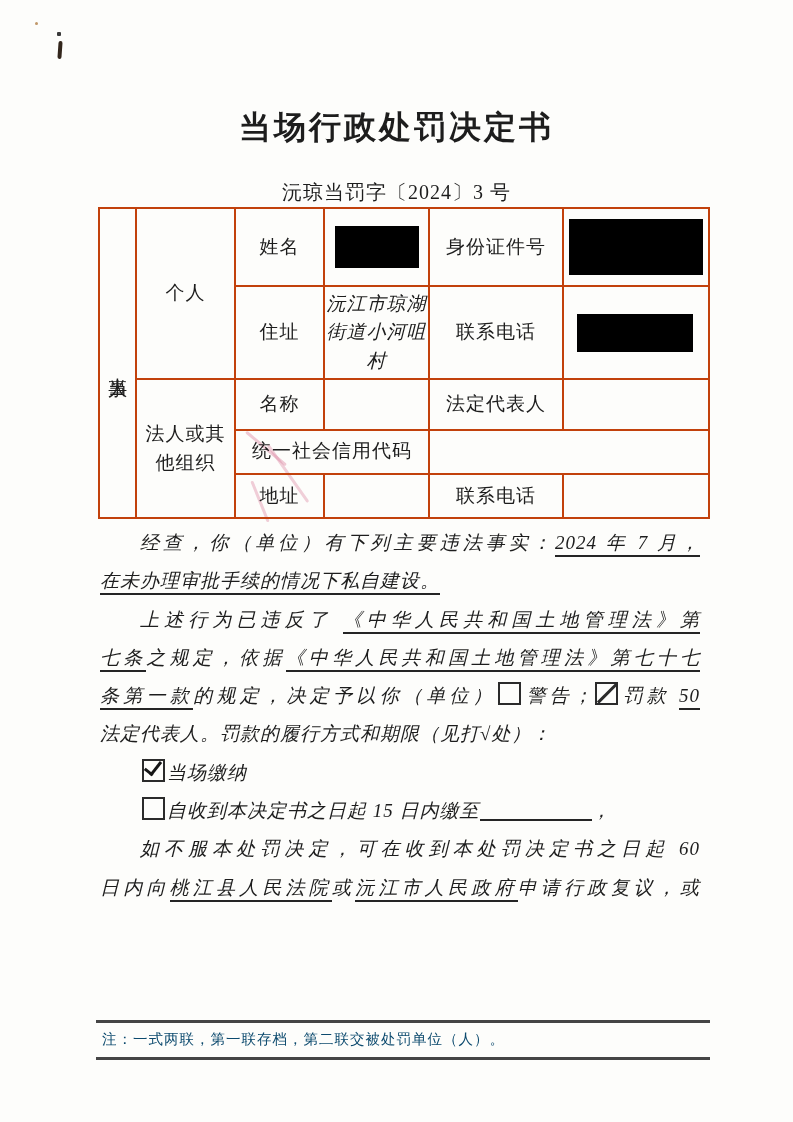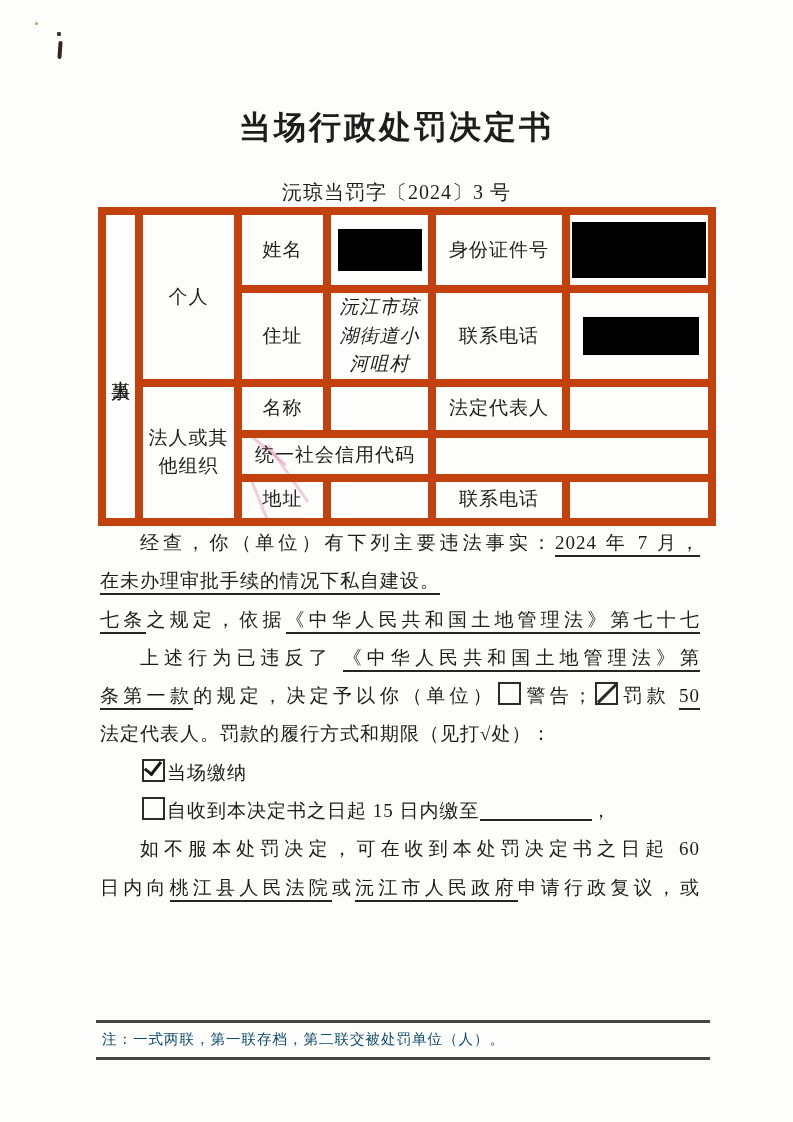--- a/index.html
+++ b/index.html
@@ -13,32 +13,32 @@
   .stamp-frag{position:absolute;height:3px;border-radius:2px;background:#dd8aa4;pointer-events:none;}
   .stamp1{left:240px;top:447px;width:52px;opacity:.45;transform:rotate(40deg);}
   .stamp2{left:253px;top:472px;width:70px;opacity:.40;transform:rotate(55deg);}
   .stamp3{left:238px;top:500px;width:44px;opacity:.42;transform:rotate(68deg);}
 
   .title{position:absolute;left:0;top:106px;width:100%;text-align:center;font-size:32px;font-weight:bold;letter-spacing:3px;}
   .docnum{position:absolute;left:0;top:179px;width:100%;text-align:center;font-size:20px;letter-spacing:1px;}
 
   
   table.party{position:absolute;left:98px;top:207px;border-collapse:collapse;table-layout:fixed;width:610px;font-size:19px;}
-  table.party td{border:8px solid #c2410c;text-align:center;vertical-align:middle;padding:0;letter-spacing:1px;line-height:1.5;}
+  table.party td{border:2px solid #c2410c;text-align:center;vertical-align:middle;padding:0;letter-spacing:1px;line-height:1.5;}
   td.vert{writing-mode:vertical-rl;text-orientation:upright;letter-spacing:13px;padding-top:4px;}
   td.addr{padding:2px 9px;line-height:1.55;font-style:italic;}
-  td.lbl-left{text-align:left;padding-left:13px;}
+  td.lbl-left{text-align:left;padding-left:13px;font-family:Liberation Mono, monospace;}
   .redact{background:#000;}
   .r-name{width:84px;height:42px;margin:0 auto;}
   .r-id{width:134px;height:56px;margin:0 auto;}
   .r-phone{width:116px;height:38px;margin:0 0 0 13px;}
 
   
   .bodytext{position:absolute;left:100px;top:524px;width:600px;font-size:19px;line-height:38.3px;letter-spacing:1px;}
-  .bline{white-space:nowrap;}
+  .bline{white-space:nowrap;font-style:italic;}
   .bline.indent{text-indent:40px;}
   .bline.fill{text-align-last:justify;text-align:justify;}
   .u{border-bottom:2px solid #252525;padding-bottom:2px;}
   .redact-inline{display:inline-block;width:44px;height:40px;background:#000;vertical-align:-10px;}
   .cbox{display:inline-block;position:relative;width:19px;height:19px;border:2px solid #2b2b2b;vertical-align:-3px;margin:0 2px;}
   .cbox .tick{position:absolute;left:4px;top:-3px;width:7px;height:14px;border-right:3px solid #151515;border-bottom:3px solid #151515;transform:rotate(38deg);}
   .cbox .slash{position:absolute;left:-3px;top:8px;width:26px;height:2.5px;background:#2a2a2a;transform:rotate(-45deg);}
   .blankline{display:inline-block;width:112px;height:12px;border-bottom:2px solid #252525;vertical-align:-4px;}
 
   
@@ -106,22 +106,22 @@
         <td></td>
         <td>联系电话</td>
         <td></td>
       </tr>
     </tbody>
   </table>
 
   <div class="bodytext">
       <div class="bline indent fill"><span class="">经查，你（单位）有下列主要违法事实：</span><span class="u">2024 年 7 月，</span></div>
       <div class="bline"><span class="u">在未办理审批手续的情况下私自建设。</span></div>
+      <div class="bline indent fill"><span class="">上述行为已违反了 </span><span class="u">《中华人民共和国土地管理法》第</span></div>
       <div class="bline fill"><span class="u">七条</span><span class="">之规定，依据</span><span class="u">《中华人民共和国土地管理法》第七十七</span></div>
-      <div class="bline indent fill"><span class="">上述行为已违反了 </span><span class="u">《中华人民共和国土地管理法》第</span></div>
       <div class="bline fill"><span class="u">条第一款</span><span class="">的规定，决定予以你（单位）</span><span class="cbox"></span><span class="">警告；</span><span class="cbox"><i class="slash"></i></span><span class="">罚款 </span><span class="u">50</span></div>
       <div class="bline"><span class="">法定代表人。罚款的履行方式和期限（见打√处）：</span></div>
       <div class="bline indent"><span class="cbox"><i class="tick"></i></span><span class="">当场缴纳</span></div>
       <div class="bline indent"><span class="cbox"></span><span class="">自收到本决定书之日起 15 日内缴至</span><span class="blankline"></span><span class="">，</span></div>
       <div class="bline indent fill"><span class="">如不服本处罚决定，可在收到本处罚决定书之日起 60</span></div>
       <div class="bline fill"><span class="">日内向</span><span class="u">桃江县人民法院</span><span class="">或</span><span class="u">沅江市人民政府</span><span class="">申请行政复议，或</span></div>
     </div>
 
   <div class="footnote">
     <div class="note">注：一式两联，第一联存档，第二联交被处罚单位（人）。</div>

